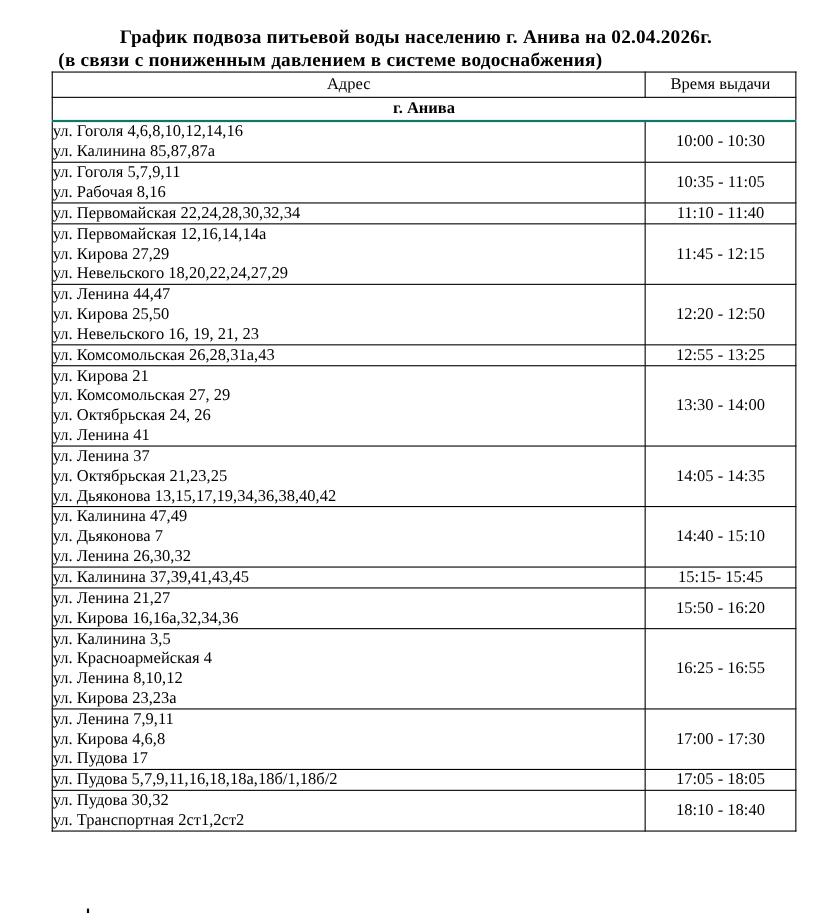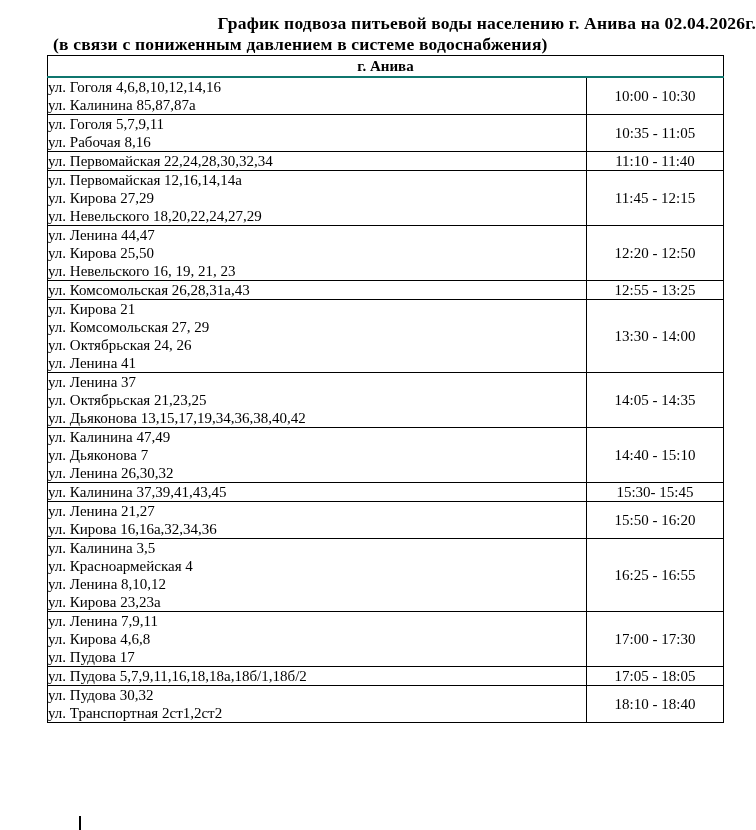--- a/index.html
+++ b/index.html
@@ -15,22 +15,22 @@
     position: relative;
     overflow: hidden;
   }
   .page {
     position: relative;
     width: 756px;
     height: 830px;
     background: #ffffff;
   }
   .doc-title {
-    margin-top: 12px;
-    text-align: right;
+    margin-top: 22px;
+    text-align: center;
     font-weight: 700;
     font-size: 17.5px;
     line-height: 22px;
     letter-spacing: 0.2px;
   }
   .doc-subtitle {
     margin-left: 53px;
     font-weight: 700;
     font-size: 17.5px;
     line-height: 20px;
@@ -95,20 +95,24 @@
   <div class="doc-title">График подвоза питьевой воды населению г. Анива на 02.04.2026г.</div>
 
   <div class="doc-subtitle">(в связи с пониженным давлением в системе водоснабжения)</div>
 
   <table class="schedule">
     <colgroup>
       <col class="c-addr">
       <col class="c-time">
     </colgroup>
     <thead>
+      <tr class="header-row">
+        <th>Адрес</th>
+        <th>Время выдачи</th>
+      </tr>
       <tr class="section-row">
         <th colspan="2">г. Анива</th>
       </tr>
     </thead>
     <tbody>
         <tr>
           <td class="addr">
             <div>ул. Гоголя 4,6,8,10,12,14,16</div>
             <div>ул. Калинина 85,87,87а</div>
           </td>
@@ -171,21 +175,21 @@
             <div>ул. Калинина 47,49</div>
             <div>ул. Дьяконова 7</div>
             <div>ул. Ленина 26,30,32</div>
           </td>
           <td class="time">14:40 - 15:10</td>
         </tr>
         <tr>
           <td class="addr">
             <div>ул. Калинина 37,39,41,43,45</div>
           </td>
-          <td class="time">15:30- 15:45</td>
+          <td class="time">15:15- 15:45</td>
         </tr>
         <tr>
           <td class="addr">
             <div>ул. Ленина 21,27</div>
             <div>ул. Кирова 16,16а,32,34,36</div>
           </td>
           <td class="time">15:50 - 16:20</td>
         </tr>
         <tr>
           <td class="addr">

